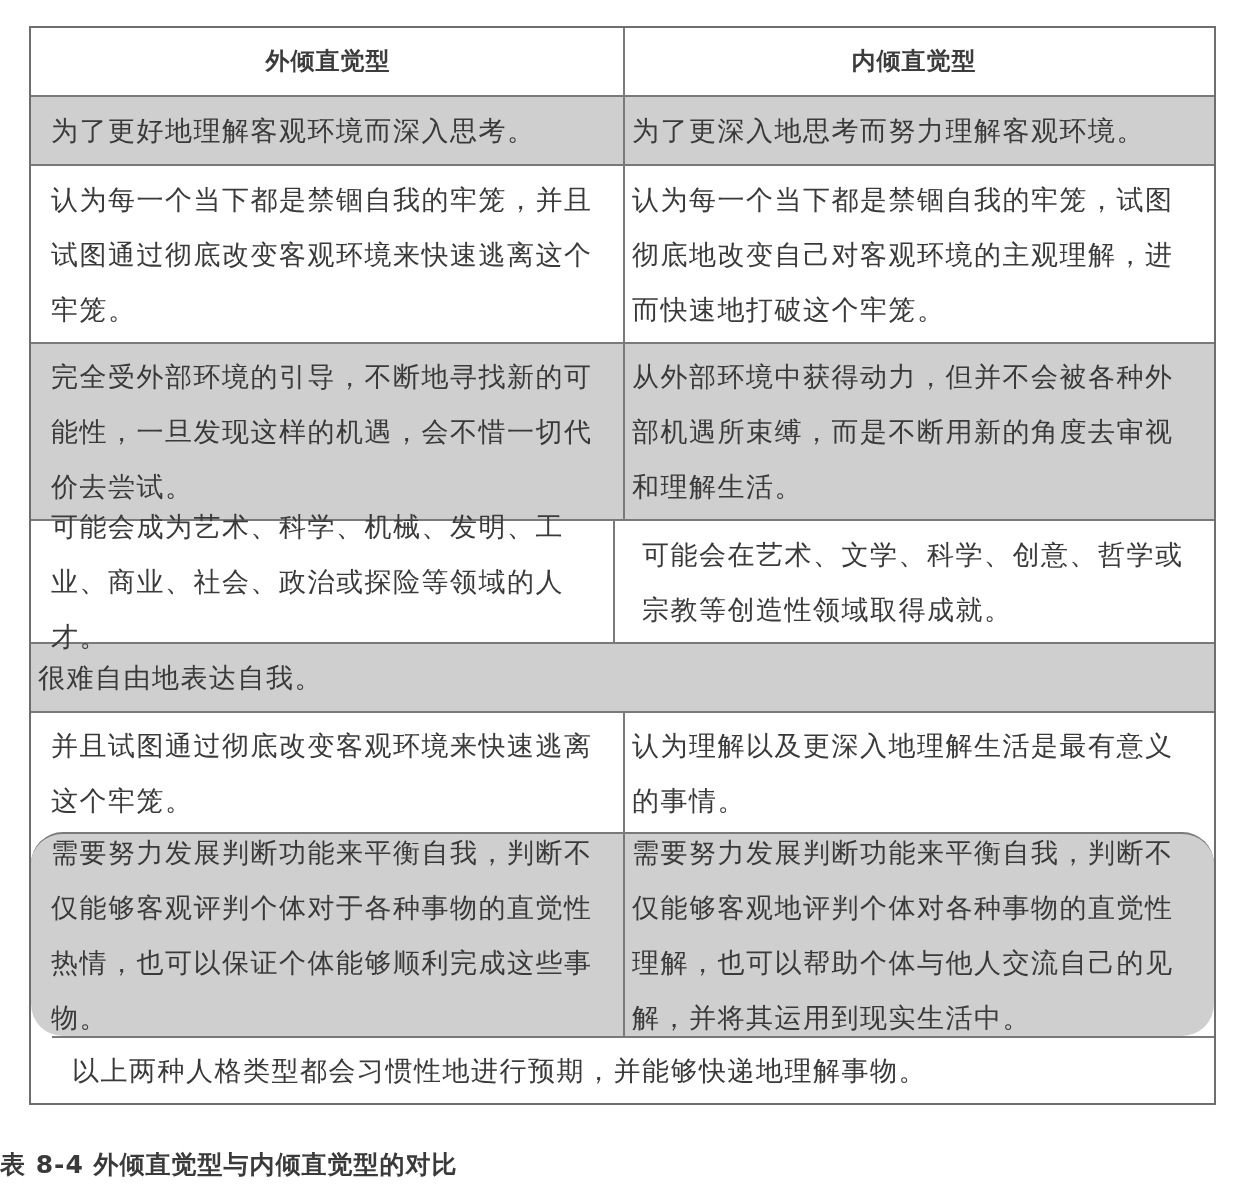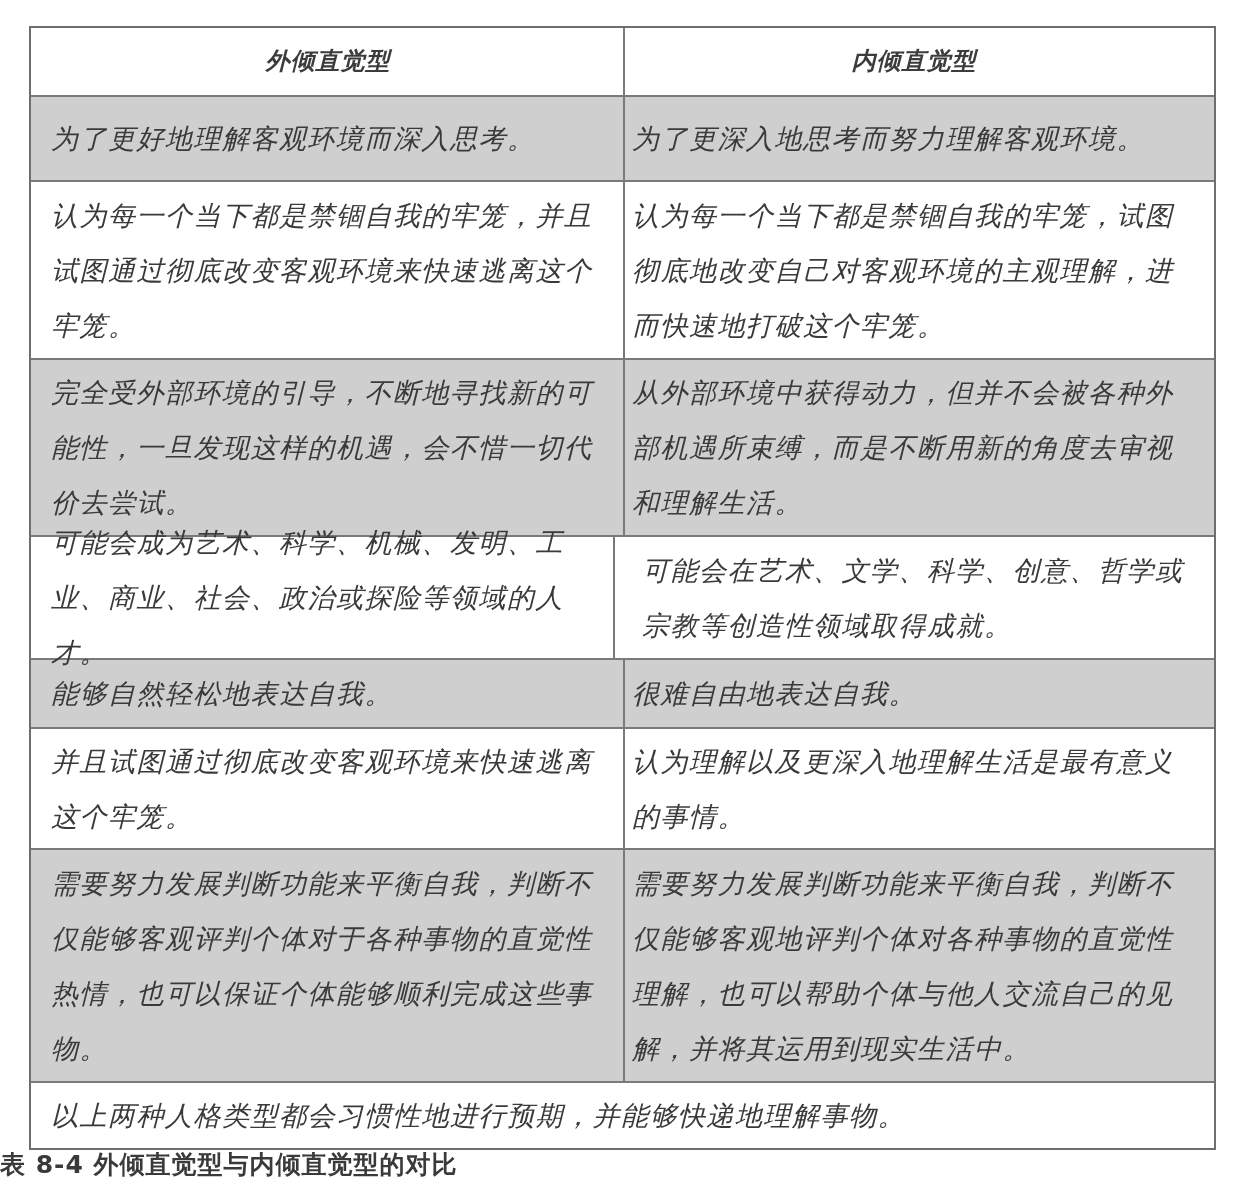--- a/index.html
+++ b/index.html
@@ -35,21 +35,21 @@
     box-sizing: border-box;
     padding: 0 18px 0 20px;
     font-size: 27px;
     letter-spacing: 1.5px;
     line-height: 55px;
     display: flex;
     align-items: center;
   }
   .cell.left { width: 594px; border-right: 2px solid #7a7a7a; }
   .cell.right { width: 589px; padding-left: 7px; }
-  .cell .text { display: block; font-style: italic; }
+  .cell .text { display: block; }
   .header .cell {
     justify-content: center;
     font-size: 24px;
     font-weight: bold;
     color: #3c3c3c;
     letter-spacing: 1px;
   }
   .footer .cell {
     width: 100%;
     border-right: none;
@@ -72,21 +72,21 @@
 <div class="table">
   <div class="row header" style="height:67px;">
     <div class="cell left">
       <span class="text">外倾直觉型</span>
     </div>
     <div class="cell right">
       <span class="text">内倾直觉型</span>
     </div>
   </div>
 
-  <div class="row shaded" style="height:85px;">
+  <div class="row shaded" style="height:69px;">
     <div class="cell left">
       <span class="text">为了更好地理解客观环境而深入思考。</span>
     </div>
     <div class="cell right">
       <span class="text">为了更深入地思考而努力理解客观环境。</span>
     </div>
   </div>
 
   <div class="row" style="height:178px;">
     <div class="cell left">
@@ -109,46 +109,43 @@
   <div class="row" style="height:123px;gap:20px;">
     <div class="cell left">
       <span class="text">可能会成为艺术、科学、机械、发明、工业、商业、社会、政治或探险等领域的人才。</span>
     </div>
     <div class="cell right">
       <span class="text">可能会在艺术、文学、科学、创意、哲学或宗教等创造性领域取得成就。</span>
     </div>
   </div>
 
   <div class="row shaded" style="height:69px;">
-    <div class="cell left">
-      <span class="text">能够自然轻松地表达自我。</span>
-    </div>
     <div class="cell right">
       <span class="text">很难自由地表达自我。</span>
     </div>
   </div>
 
   <div class="row" style="height:121px;">
     <div class="cell left">
       <span class="text">并且试图通过彻底改变客观环境来快速逃离这个牢笼。</span>
     </div>
     <div class="cell right">
       <span class="text">认为理解以及更深入地理解生活是最有意义的事情。</span>
     </div>
   </div>
 
-  <div class="row shaded" style="height:233px;">
+  <div class="row shaded" style="height:204px;border-radius:32px;">
     <div class="cell left">
       <span class="text">需要努力发展判断功能来平衡自我，判断不仅能够客观评判个体对于各种事物的直觉性热情，也可以保证个体能够顺利完成这些事物。</span>
     </div>
     <div class="cell right">
       <span class="text">需要努力发展判断功能来平衡自我，判断不仅能够客观地评判个体对各种事物的直觉性理解，也可以帮助个体与他人交流自己的见解，并将其运用到现实生活中。</span>
     </div>
   </div>
 
-  <div class="row footer" style="height:67px;">
+  <div class="row footer" style="height:67px;margin-left:21px;">
     <div class="cell left">
       <span class="text">以上两种人格类型都会习惯性地进行预期，并能够快递地理解事物。</span>
     </div>
   </div>
 </div>
 
 <div class="caption">表 8-4  外倾直觉型与内倾直觉型的对比</div>
 
 </body></html>

